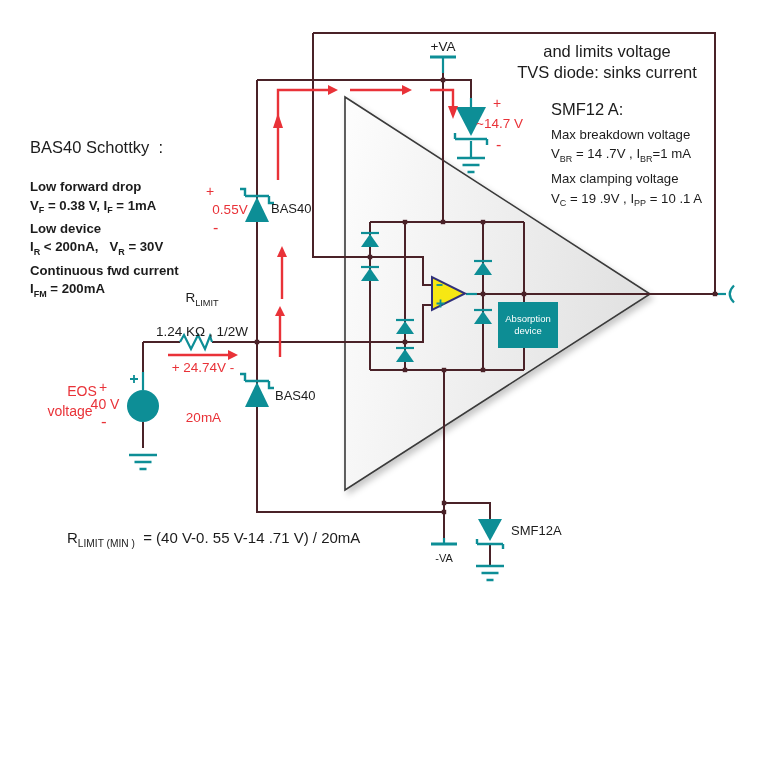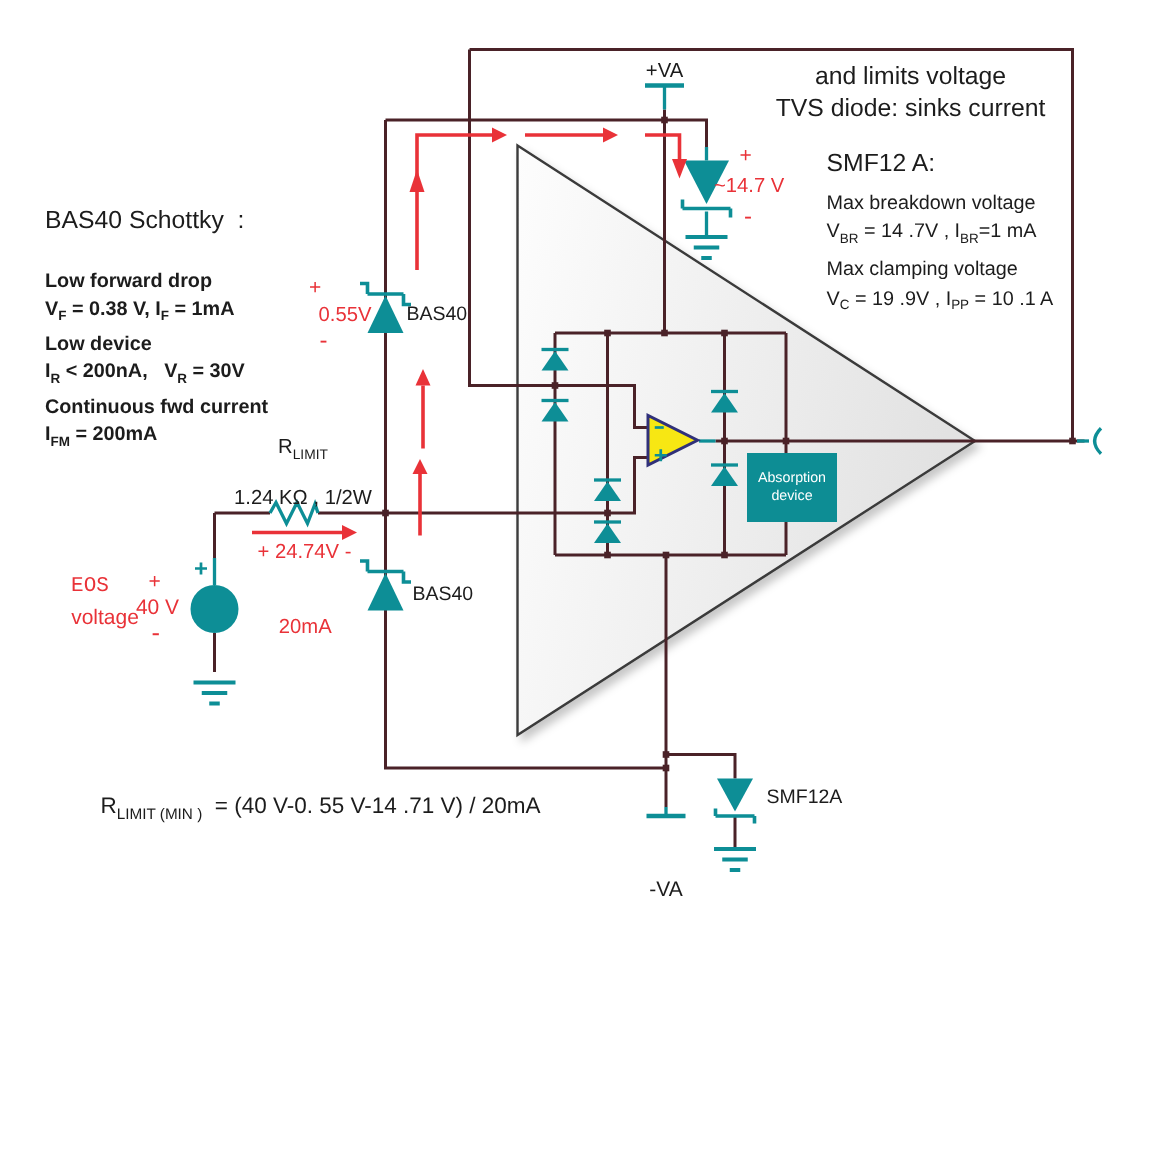--- a/index.html
+++ b/index.html
@@ -183,21 +183,21 @@
       <polygon points="448,106 458,106 453,119" stroke="none"></polygon>
     </g>
   </svg>
 
   <div id="absorption-box">
     <span>Absorption</span>
     <span>device</span>
   </div>
 
   <div class="lbl black c" style="left:421px;top:39px;width:44px;font-size:13.5px;">+VA</div>
-  <div class="lbl black c" style="left:421px;top:552px;width:46px;font-size:14px;margin-top:32px;">-VA</div>
+  <div class="lbl black c" style="left:421px;top:552px;width:46px;font-size:11px;">-VA</div>
 
   <div class="lbl black" style="left:30px;top:138px;">
     <div class="note-heading">BAS40 Schottky&nbsp; :</div>
     <div class="note-line">Low forward drop</div>
     <div class="note-line">V<sub>F</sub> = 0.38 V, I<sub>F</sub> = 1mA</div>
     <div class="note-line">Low device</div>
     <div class="note-line">I<sub>R</sub> &lt; 200nA,&nbsp;&nbsp; V<sub>R</sub> = 30V</div>
     <div class="note-line">Continuous fwd current</div>
     <div class="note-line">I<sub>FM</sub> = 200mA</div>
   </div>
@@ -224,21 +224,21 @@
   <div class="lbl black" style="left:511px;top:524px;font-size:13px;">SMF12A</div>
 
   <div class="lbl red" style="left:206px;top:183px;font-size:14px;">+</div>
   <div class="lbl red c" style="left:189px;top:202px;width:50px;font-size:13.5px;margin-left:16px;">0.55V</div>
   <div class="lbl red" style="left:213px;top:219px;font-size:16px;">-</div>
 
   <div class="lbl red" style="left:493px;top:95px;font-size:14px;">+</div>
   <div class="lbl red" style="left:476px;top:116px;font-size:13.5px;">~14.7 V</div>
   <div class="lbl red" style="left:496px;top:136px;font-size:16px;">-</div>
 
-  <div class="lbl red c" style="left:36px;top:383px;width:48px;font-size:14px;font-family:Liberation Mono, monospace;">EOS</div>
+  <div class="lbl red c" style="left:58px;top:383px;width:48px;font-size:14px;">EOS</div>
   <div class="lbl red c" style="left:34px;top:403px;width:72px;font-size:14px;">voltage</div>
   <div class="lbl red" style="left:99px;top:379px;font-size:14px;">+</div>
   <div class="lbl red c" style="left:84px;top:396px;width:42px;font-size:14px;">40 V</div>
   <div class="lbl red" style="left:101px;top:412px;font-size:17px;">-</div>
 
   <div class="lbl black" style="left:67px;top:529px;font-size:15px;">R<sub>LIMIT (MIN )</sub>&nbsp; = (40 V-0. 55 V-14 .71 V) / 20mA</div>
 
 </div>
 
 </body></html>

